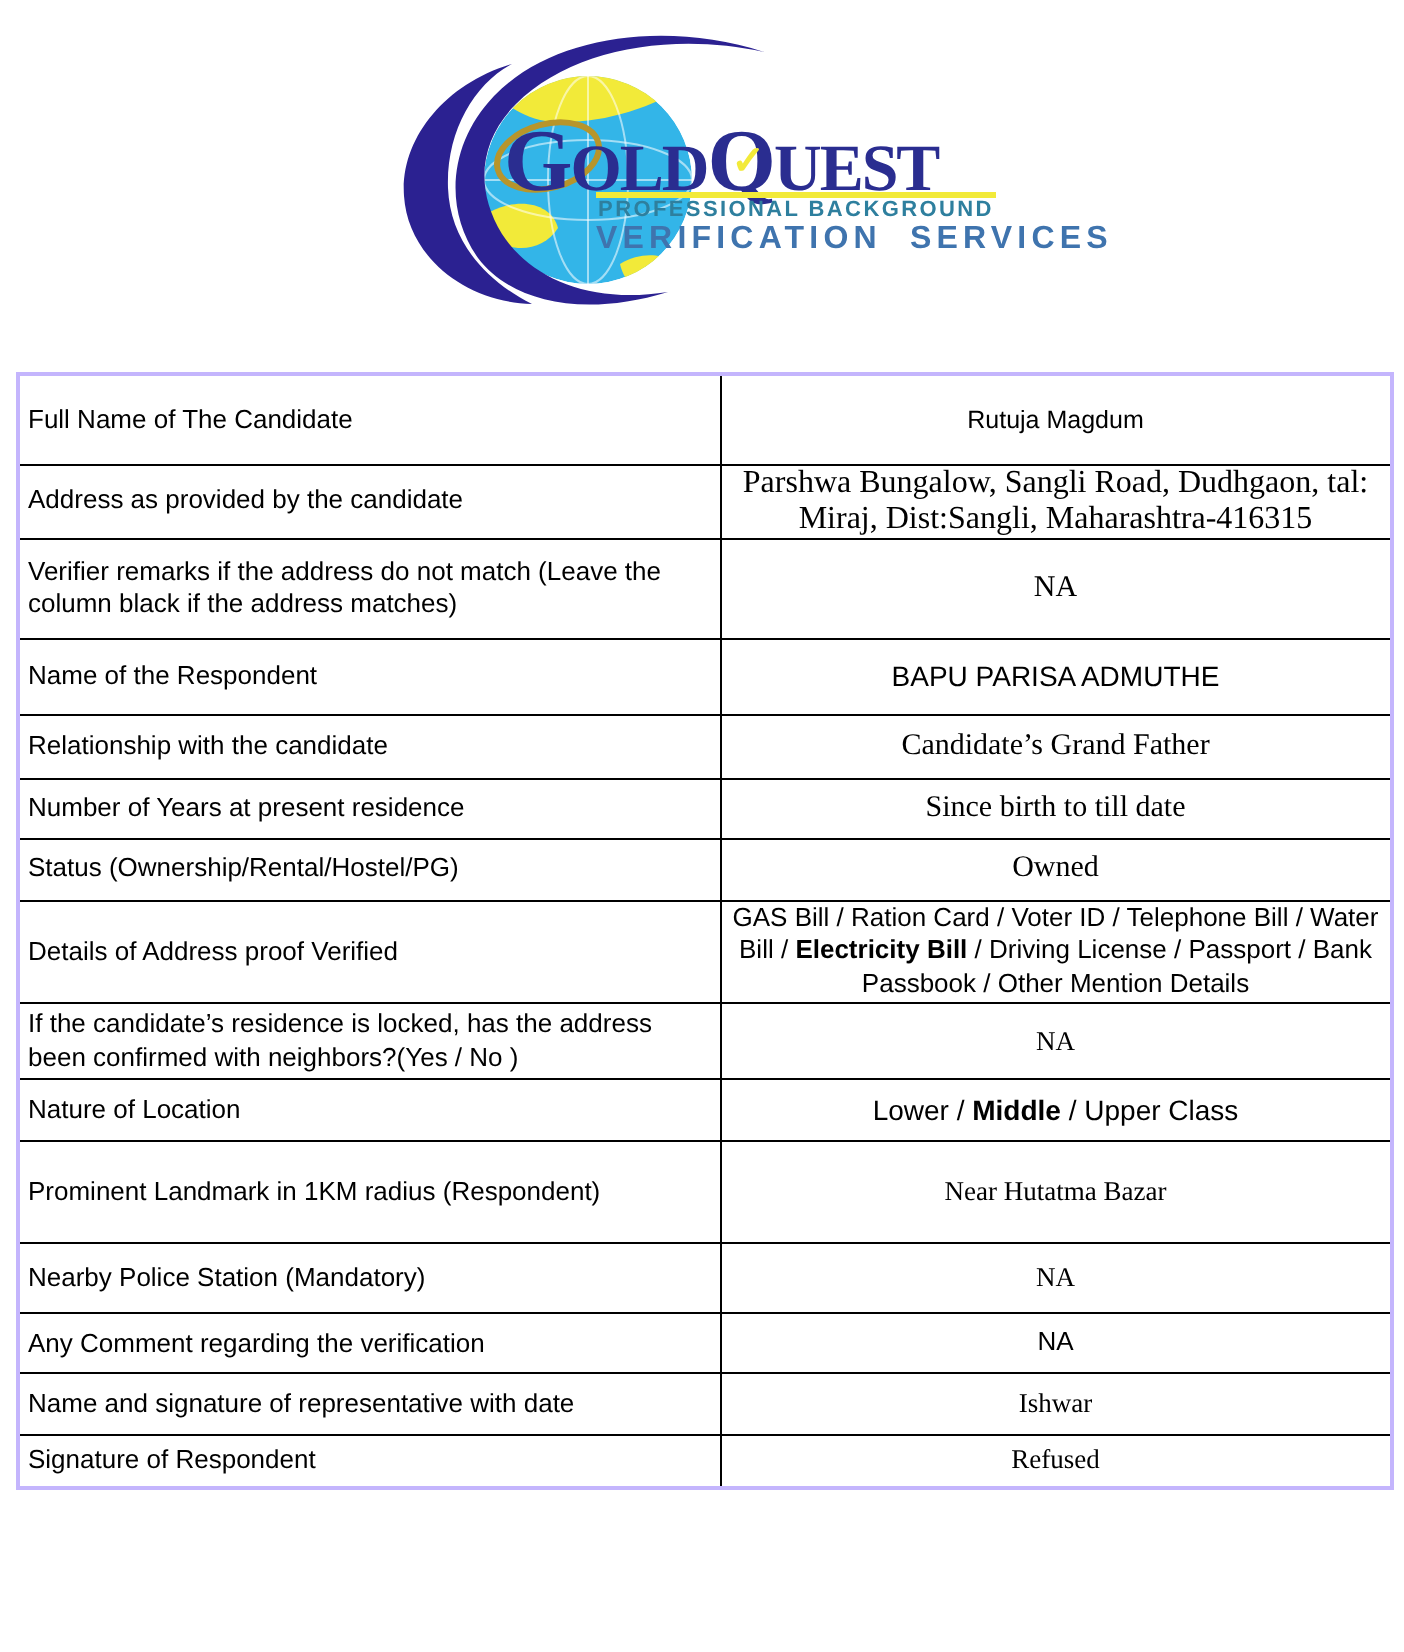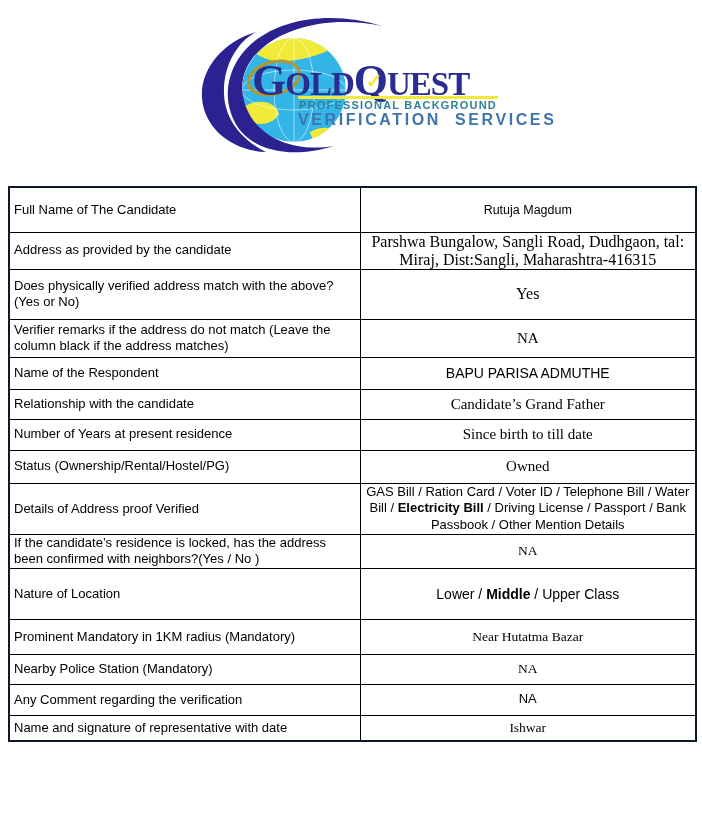--- a/index.html
+++ b/index.html
@@ -16,21 +16,21 @@
   .q-wrap{position:relative;display:inline-block;}
   .q-check{position:absolute;left:12px;top:15px;font-size:20px;font-weight:bold;letter-spacing:0;}
   .rule{position:absolute;left:298px;top:96px;width:200px;height:2.5px;}
   .tagline1{position:absolute;left:298px;top:99px;width:200px;text-align:center;
             font-size:11px;font-weight:bold;letter-spacing:1.2px;white-space:pre;}
   .tagline2{position:absolute;left:298px;top:111px;width:200px;text-align:center;
             font-size:16px;font-weight:bold;letter-spacing:2.6px;white-space:pre;}
 
   
   .doc-table{position:absolute;top:186px;left:8px;width:687px;
-             border-collapse:collapse;table-layout:fixed;border:2px solid #0f172a;}
+             border-collapse:collapse;table-layout:fixed;border:2px solid #c4b5fd;}
   .doc-table td{border:1.5px solid #000;padding:0 4px;vertical-align:middle;overflow:hidden;}
   .lab{font-family:"Liberation Sans",sans-serif;font-size:13px;line-height:1.25;
        padding-left:10px;text-align:left;}
   .val{text-align:center;}
   .vserif{font-family:"Liberation Serif",serif;font-size:15px;}
   .vserif-lg{font-family:"Liberation Serif",serif;font-size:16px;}
   .vserif-sm{font-family:"Liberation Serif",serif;font-size:13.5px;}
   .vsans{font-family:"Liberation Sans",sans-serif;font-size:13px;line-height:1.3;}
   .vsans-sm{font-family:"Liberation Sans",sans-serif;font-size:12.5px;}
   .vsans-xs{font-family:Liberation Sans, sans-serif;font-size:14px;}
@@ -106,24 +106,20 @@
     <tbody>
       <tr>
         <td class="lab ltop">Full Name of The Candidate</td>
         <td class="val vsans-sm">Rutuja Magdum</td>
       </tr>
       <tr>
         <td class="lab lbottom">Address as provided by the candidate</td>
         <td class="val vserif-lg vtop">Parshwa Bungalow, Sangli Road, Dudhgaon,  tal: Miraj, Dist:Sangli, Maharashtra-416315</td>
       </tr>
       <tr>
-        <td class="lab">Does physically verified address match with the above? (Yes or No)</td>
-        <td class="val vserif-lg">Yes</td>
-      </tr>
-      <tr>
         <td class="lab">Verifier remarks if the address do not match (Leave the column black if the address matches)</td>
         <td class="val vserif">NA</td>
       </tr>
       <tr>
         <td class="lab">Name of the Respondent</td>
         <td class="val vsans-xs vtop">BAPU PARISA ADMUTHE</td>
       </tr>
       <tr>
         <td class="lab">Relationship with the candidate</td>
         <td class="val vserif">Candidate’s Grand Father</td>
@@ -142,30 +138,34 @@
       </tr>
       <tr>
         <td class="lab">If the candidate’s residence is locked, has the address been confirmed with neighbors?(Yes / No )</td>
         <td class="val vserif-sm">NA</td>
       </tr>
       <tr>
         <td class="lab">Nature of Location</td>
         <td class="val vsans" style="font-size:14px;"><span>Lower / </span><span class="seg-b">Middle</span><span> / Upper Class</span></td>
       </tr>
       <tr>
-        <td class="lab">Prominent Mandatory in 1KM radius (Mandatory)</td>
+        <td class="lab">Prominent Landmark in 1KM radius (Respondent)</td>
         <td class="val vserif-sm">Near Hutatma Bazar</td>
       </tr>
       <tr>
         <td class="lab">Nearby Police Station (Mandatory)</td>
         <td class="val vserif-sm">NA</td>
       </tr>
       <tr>
         <td class="lab">Any Comment regarding the verification</td>
         <td class="val vsans">NA</td>
       </tr>
       <tr>
         <td class="lab">Name and signature of representative with date</td>
         <td class="val vserif-sm">Ishwar</td>
       </tr>
+      <tr>
+        <td class="lab">Signature of Respondent</td>
+        <td class="val vserif-sm">Refused</td>
+      </tr>
     </tbody>
   </table>
 </div>
 
 </body></html>

